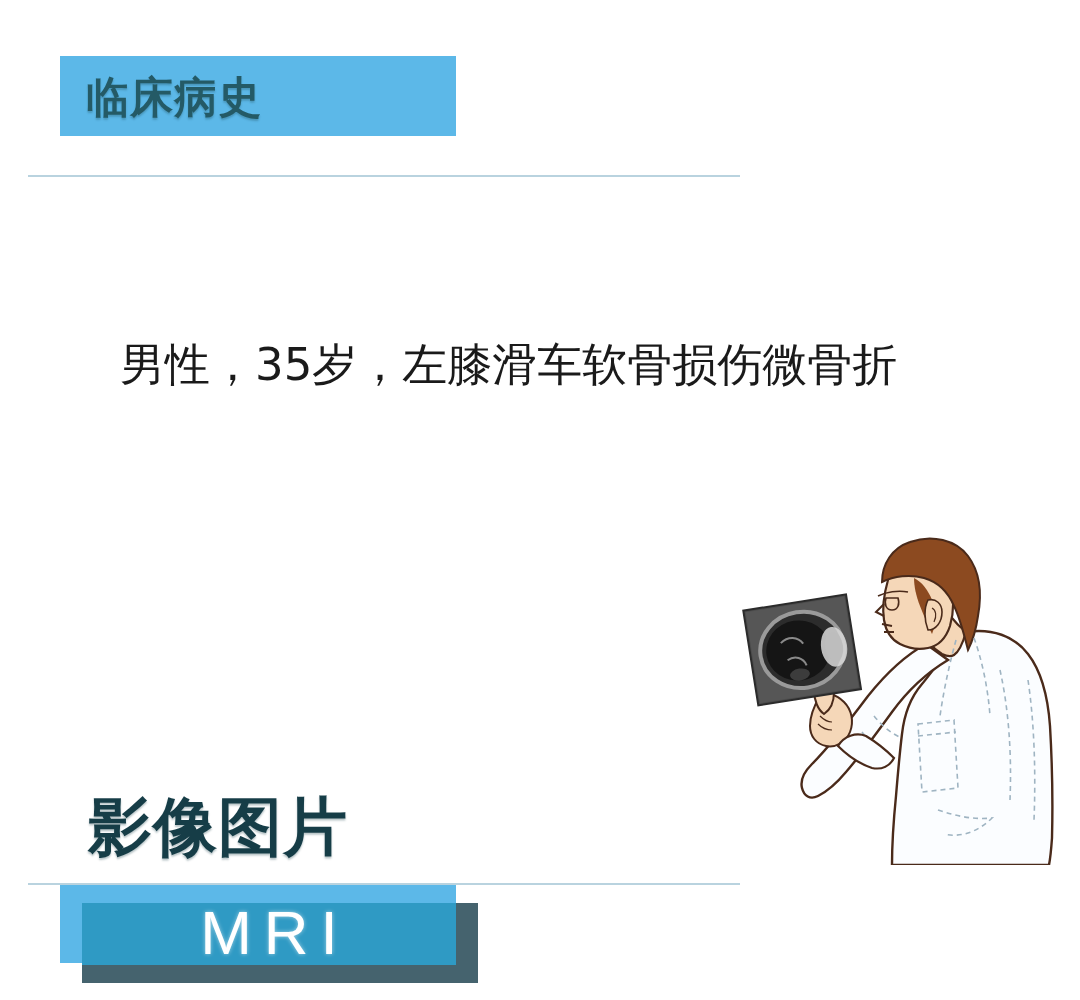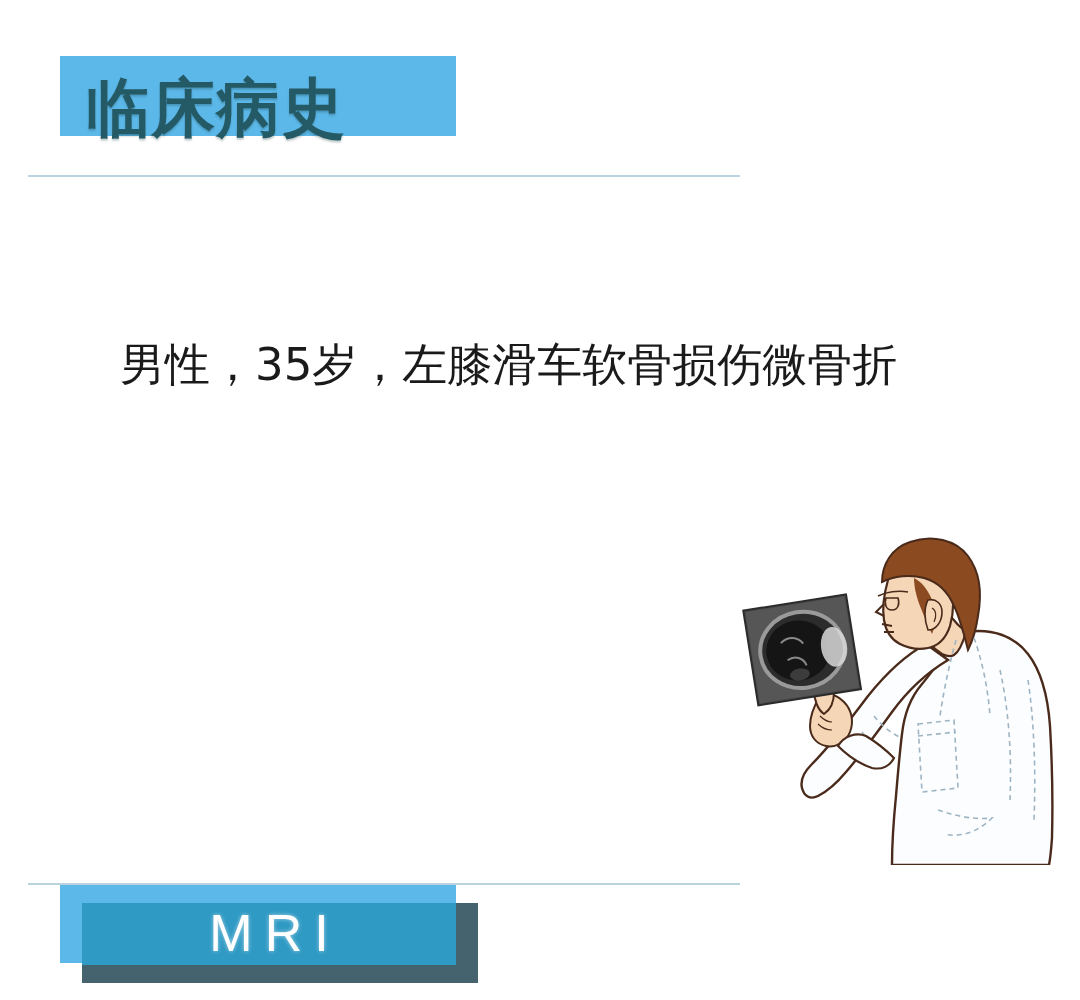--- a/index.html
+++ b/index.html
@@ -25,21 +25,21 @@
     top: 56px;
     width: 396px;
     height: 80px;
     background: #5cb8e8;
   }
   .heading-top {
     position: absolute;
     left: 86px;
     top: 76px;
     font-family: "DejaVu Sans", "Liberation Sans", sans-serif;
-    font-size: 64px;
+    font-size: 43px;
     font-weight: 700;
     line-height: 1;
     color: #245a66;
     letter-spacing: 1px;
     white-space: nowrap;
     text-shadow: 0 2px 2px rgba(20,60,70,0.28);
   }
   .divider {
     position: absolute;
     left: 28px;
@@ -103,21 +103,21 @@
     height: 62px;
     background: #2f9ac4;
   }
   .mri-label {
     position: absolute;
     left: 82px;
     top: 888px;
     width: 374px;
     text-align: center;
     font-family: "Liberation Sans", "DejaVu Sans", sans-serif;
-    font-size: 52px;
+    font-size: 62px;
     font-weight: 400;
     line-height: 90px;
     color: #ffffff;
     letter-spacing: 12px;
     text-indent: 12px;
     text-shadow: 0 0 4px rgba(255,255,255,0.55);
   }
 
   
   .doctor {
@@ -212,20 +212,21 @@
 
         <path d="M40 118 C48 112 58 114 62 122 M44 136 C52 132 60 136 62 144" fill="none" stroke="#8a8a8a" stroke-width="2"></path>
         <ellipse cx="54" cy="152" rx="10" ry="6" fill="#3c3c3c"></ellipse>
       </g>
 
       <path d="M96 226 C106 236 118 244 130 248 C140 250 148 246 152 238
                C144 230 134 222 124 216 C114 212 102 216 96 226 Z" fill="#fbfdff" stroke="#4a2a1a" stroke-width="2.2"></path>
     </svg>
   </div>
 
+  <div class="heading-bottom">影像图片</div>
   <div class="divider bottom"></div>
 
   <div class="band-light"></div>
   <div class="band-slate"></div>
   <div class="band-teal"></div>
   <div class="mri-label">MRI</div>
 
 </div>
 
 </body></html>

